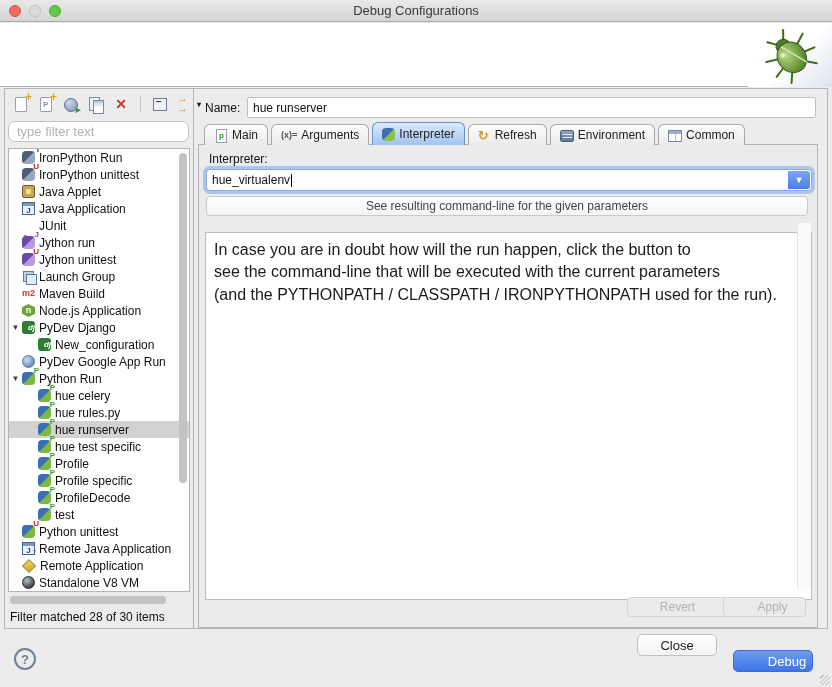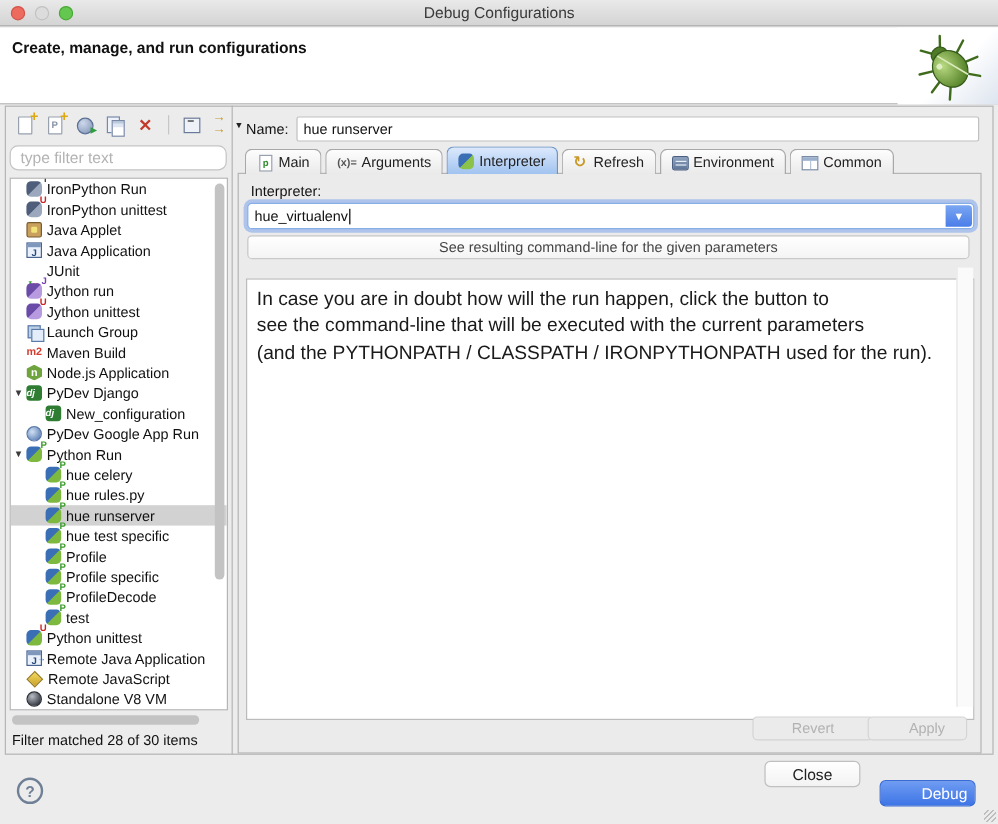--- a/index.html
+++ b/index.html
@@ -81,21 +81,21 @@
   .ti.japp::before { content:""; position:absolute; left:0; top:0; right:0; height:3px; background:#7e97bd; }
   .ti.japp { line-height:16px; }
   .ti.rj::after { content:"→"; position:absolute; right:-4px; bottom:-4px; font-size:7px; color:#2a6fd4; }
   .ti.junit { font:bold 10px/13px "Liberation Serif",serif;margin-top:26px; }
   .ti.lg { background:transparent; }
   .ti.lg::before { content:""; position:absolute; left:1px; top:1px; width:9px; height:9px; background:#bcd0e8; border:1px solid #5a7aa8; }
   .ti.lg::after { content:""; position:absolute; left:4px; top:4px; width:9px; height:9px; background:#e4eefa; border:1px solid #5a7aa8; }
   .ti.mvn { font:bold 9px/13px "Liberation Sans",sans-serif; color:#d23b2e; }
   .ti.node { background:#6ea33e; border-radius:3px; color:#fff; font:bold 9px/13px "Liberation Sans",sans-serif; text-align:center;
     clip-path:polygon(50% 0,100% 25%,100% 75%,50% 100%,0 75%,0 25%); }
-  .ti.dj { background:#2f7d33; border-radius:3px; color:#fff; font:bold italic 8px/13px "Liberation Sans",sans-serif; text-align:left; }
+  .ti.dj { background:#2f7d33; border-radius:3px; color:#fff; font:bold italic 8px/13px "Liberation Sans",sans-serif; text-align:right; }
   .ti.gae { border-radius:50%; background:radial-gradient(circle at 35% 35%, #cfe0f2, #6f8fc0 70%, #4c6da0); border:1px solid #5a7aa8; }
   .ti.rjs { width:10px; height:10px; margin:2px; background:linear-gradient(135deg,#f2d95c,#caa22a); border:1px solid #9a7a1e; transform:rotate(45deg); }
   .ti.v8 { border-radius:50%; background:radial-gradient(circle at 35% 30%, #b8bcc4, #3a3e46 75%); border:1px solid #2a2e34; }
 
   
   .name-label { position:absolute; left:205px; top:101px; font-size:12px; color:#111; }
   .name-input { position:absolute; left:247px; top:97px; width:569px; height:21px; border:1px solid #c0c0c0;
     border-radius:2px; background:#fff; font-size:12px; padding:0 5px; color:#111; font-family:"Liberation Sans",sans-serif; }
 
   .tabs { position:absolute; left:204px; top:122px; height:23px; display:flex; align-items:flex-end; z-index:3; }
@@ -157,21 +157,20 @@
   <div class="titlebar">
     <div class="lights">
       <span class="light red"></span>
       <span class="light gray"></span>
       <span class="light green"></span>
     </div>
     <span class="title">Debug Configurations</span>
   </div>
 
   <div class="header">
-    <h1>Create, manage, and run configurations</h1>
     <div class="bugbox">
       <svg width="62" height="62" viewBox="0 0 62 62" aria-hidden="true">
         <defs>
           <radialGradient id="bugGrad" cx="38%" cy="32%" r="75%">
             <stop offset="0" stop-color="#b9da82"></stop>
               <stop offset="1" stop-color="#4c7a20"></stop>
           </radialGradient>
         </defs>
         <g transform="rotate(-38 31 31)">
           <g stroke="#3f6b1c" stroke-width="2" stroke-linecap="round" fill="none">
@@ -364,21 +363,21 @@
         <span class="tlabel">Python unittest</span>
       </div>
       <div class="trow">
         <span class="sp1"></span>
         <span class="ti japp rj">J</span>
         <span class="tlabel">Remote Java Application</span>
       </div>
       <div class="trow">
         <span class="sp1"></span>
         <span class="ti rjs"></span>
-        <span class="tlabel">Remote JavaScript</span>
+        <span class="tlabel">Remote Application</span>
       </div>
       <div class="trow">
         <span class="sp1"></span>
         <span class="ti v8"></span>
         <span class="tlabel">Standalone V8 VM</span>
       </div>
       <div class="vthumb"></div>
     </div>
   <div class="hscroll"></div>
   <div class="filter-status">Filter matched 28 of 30 items</div>

